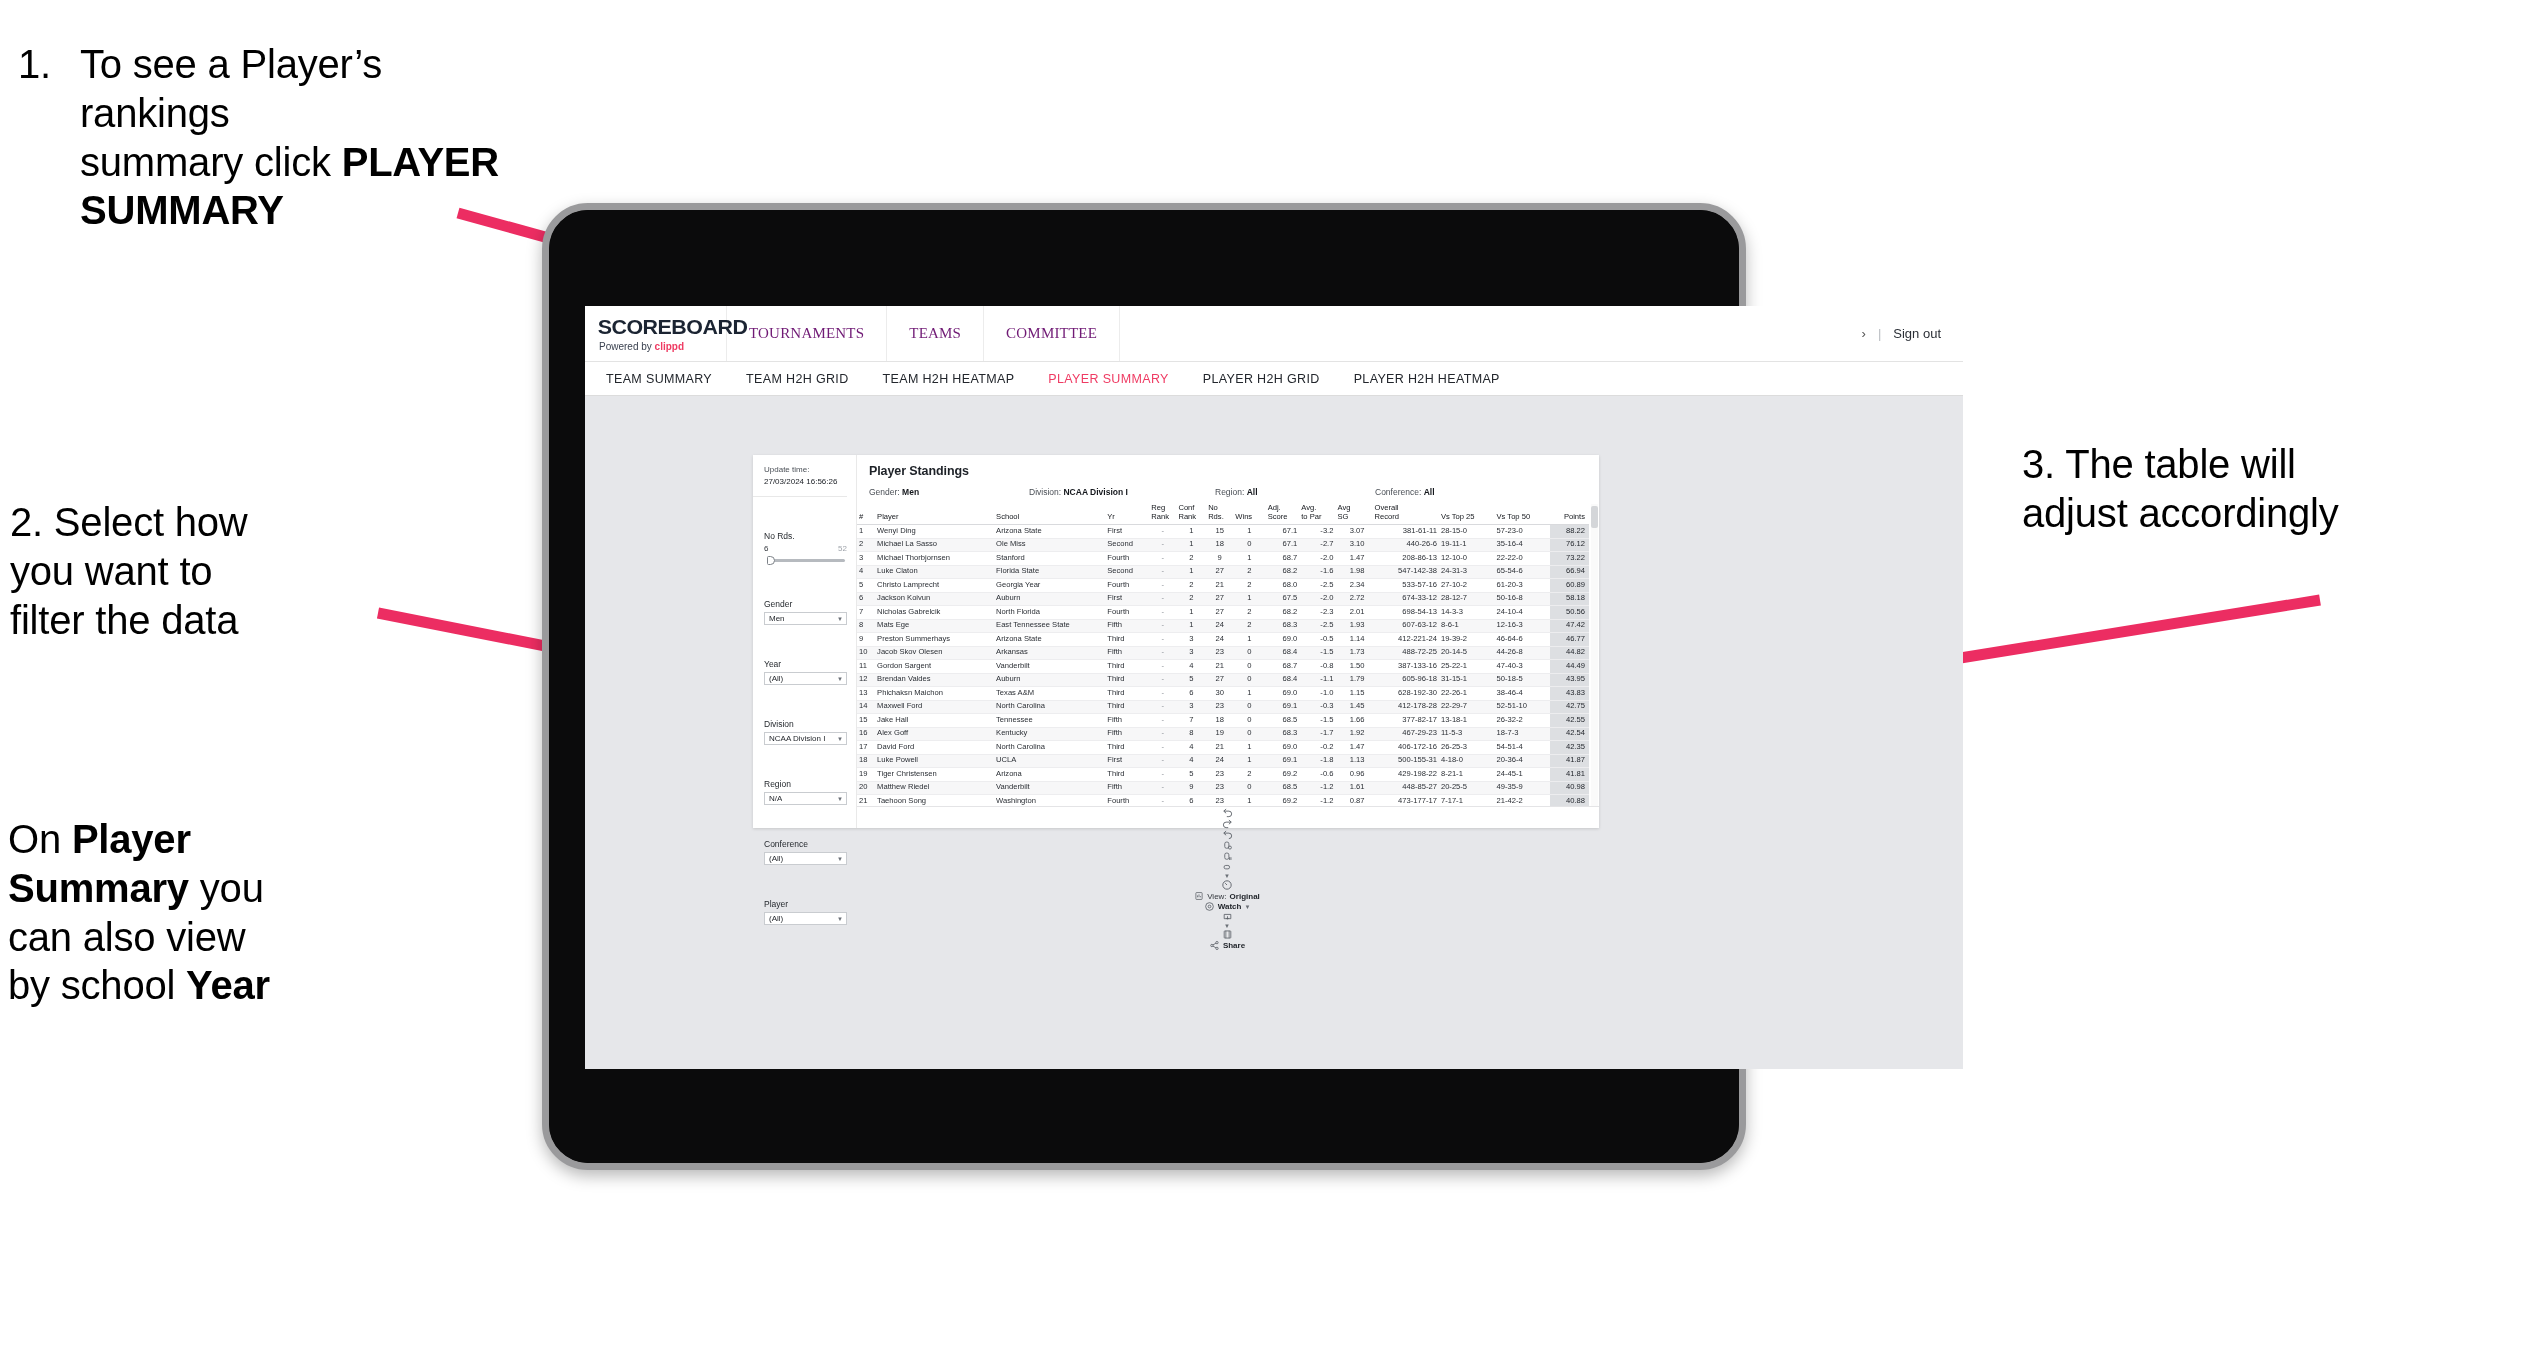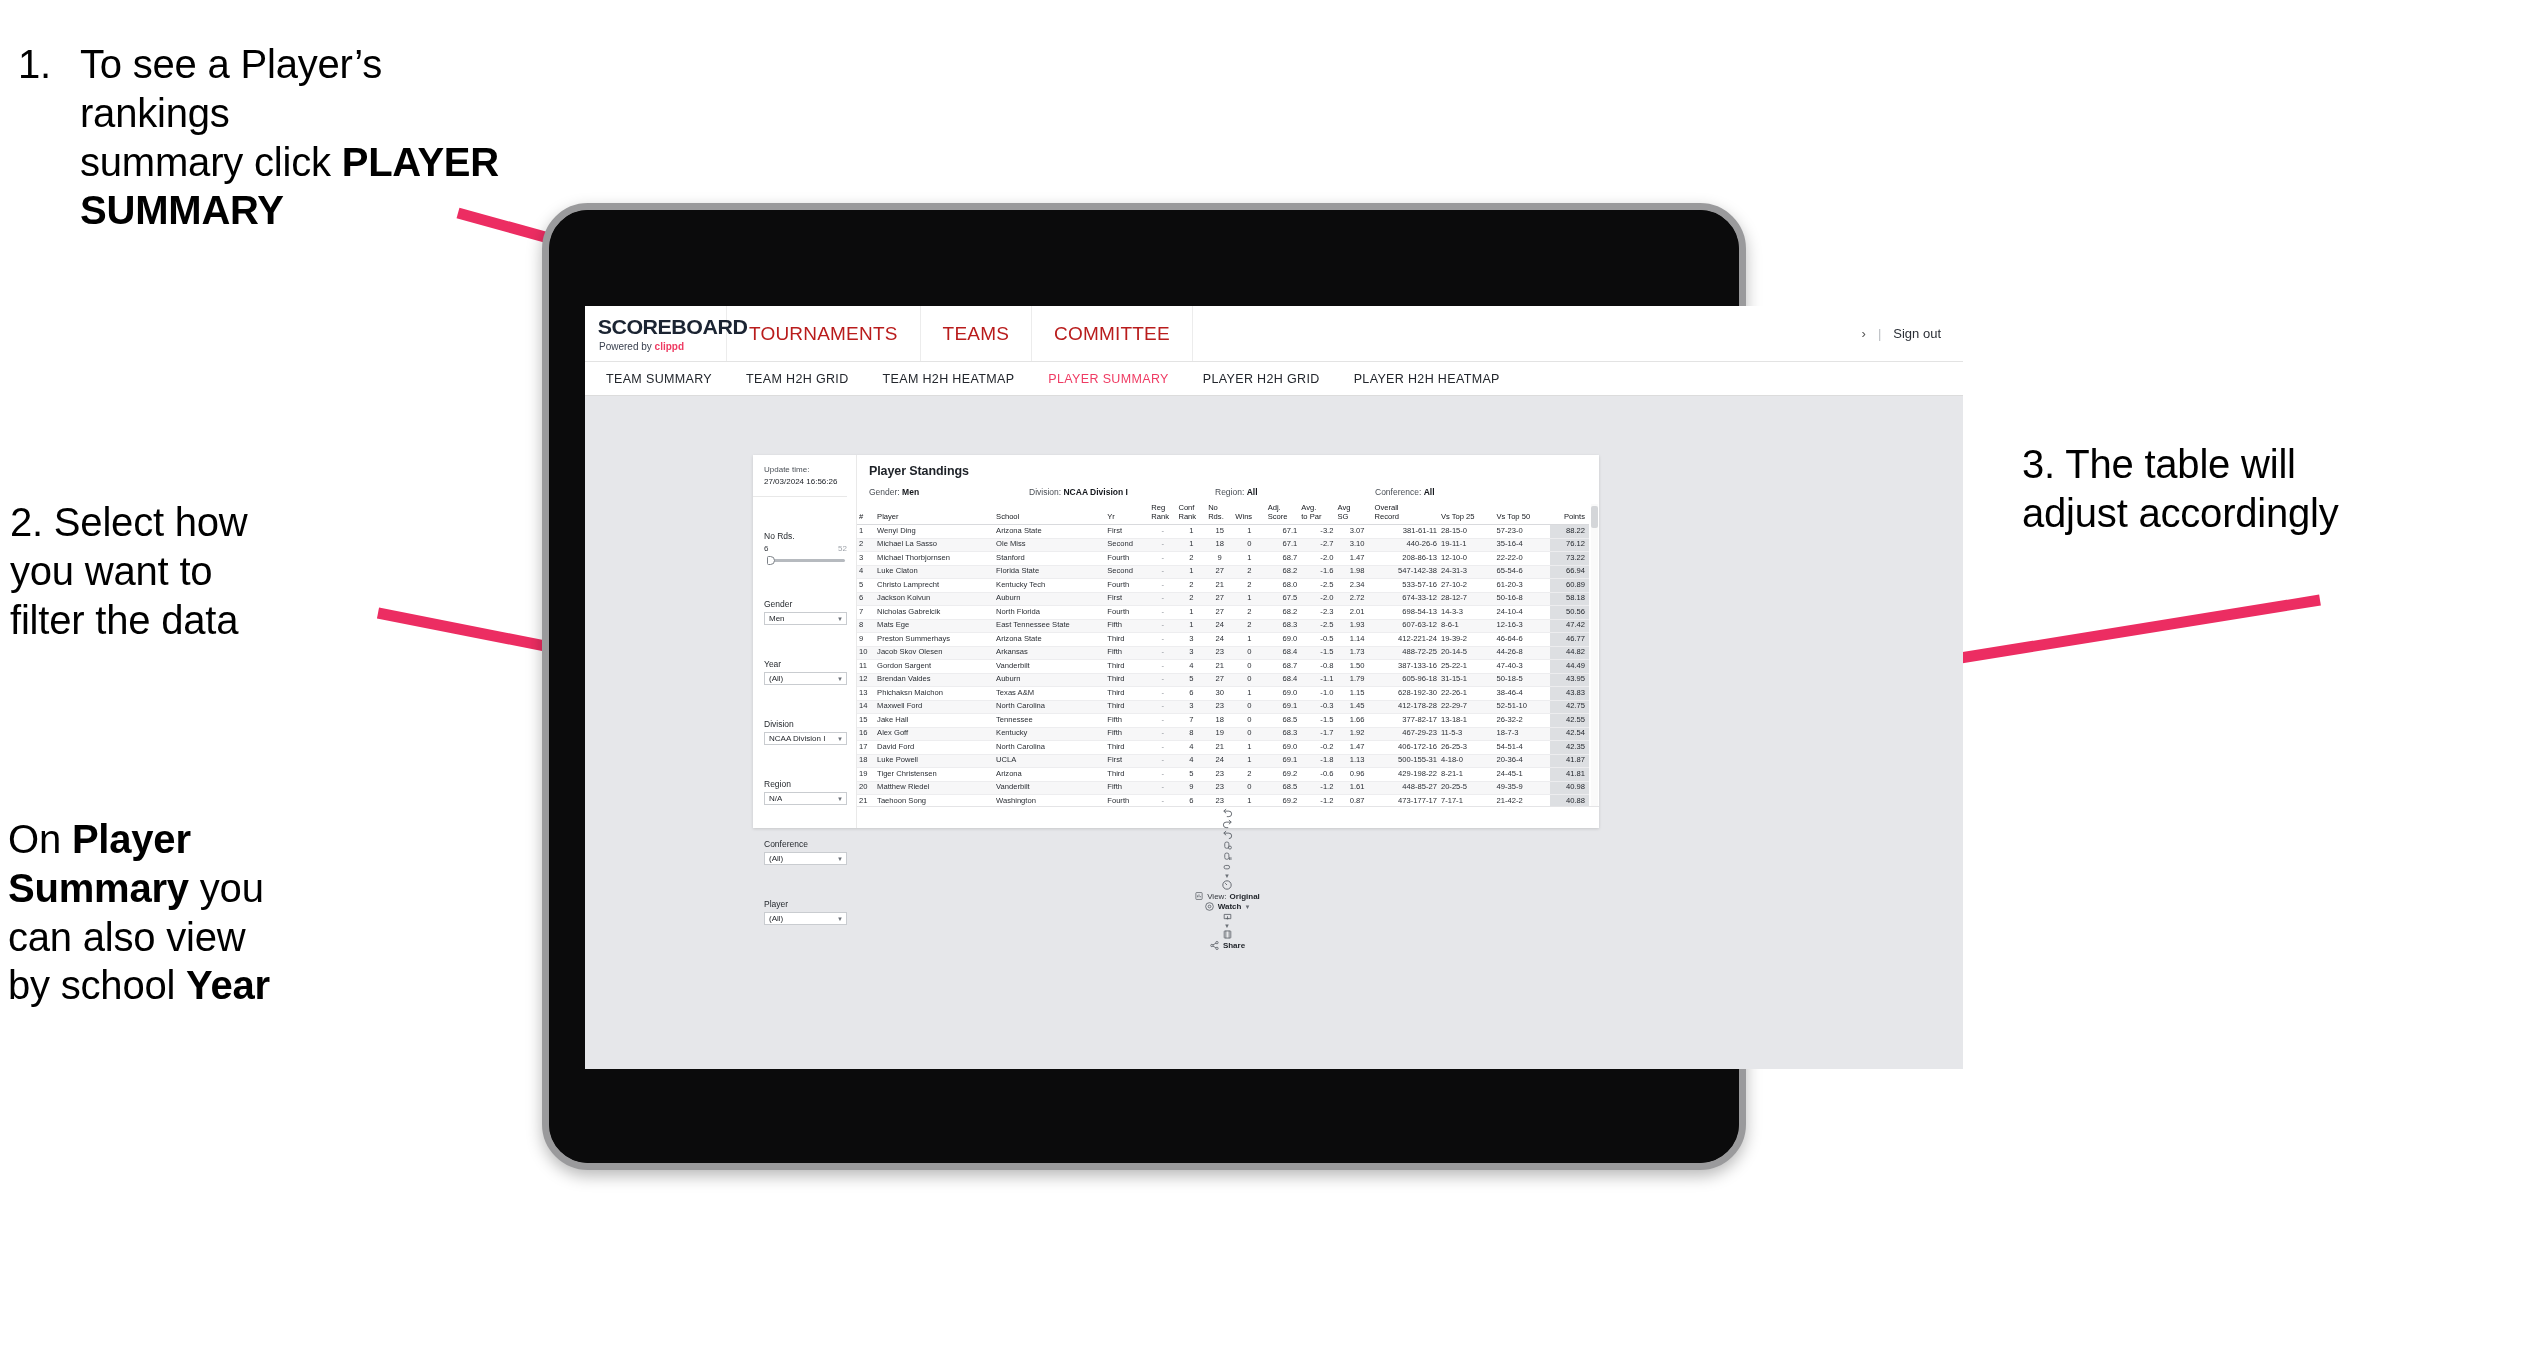--- a/index.html
+++ b/index.html
@@ -74,24 +74,25 @@
     transform: scaleX(1.02);
   }
   #logo-sub { font-size: 10px; color:#3b4250; margin-top: 4px; white-space: nowrap;}
   #logo-sub .brand { color:#ef3b63; font-weight: 700; }
   .topnav {
     display: flex; align-items: center;
   }
   .topnav .item {
     padding: 0 22px; height: 100%;
     display: flex; align-items: center;
-    font-size: 19px; color: #b91c1c;
+    font-size: 15px; color: #701a75;
     border-right: 1px solid #ececec;
     letter-spacing: .2px;
     cursor: pointer;
+    font-family: Liberation Serif, serif;
   }
   #topnav-right {
     margin-left: auto; display: flex; align-items: center;
     padding-right: 22px; gap: 12px;
     font-size: 13px; color: #2b2f36;
   }
   #topnav-right .sep { color: #b9bcc1; }
   #topnav-right .chev { color:#555; font-size: 13px; }
 
   #subnav {
@@ -490,21 +491,21 @@
                         <td class="col-par">-1.6</td>
                         <td class="col-sg">1.98</td>
                         <td class="col-rec">547-142-38</td>
                         <td class="col-t25">24-31-3</td>
                         <td class="col-t50">65-54-6</td>
                         <td class="col-pts">66.94</td>
                       </tr>
                       <tr>
                         <td class="col-num">5</td>
                         <td class="col-player">Christo Lamprecht</td>
-                        <td class="col-school">Kentucky Tech</td>
+                        <td class="col-school">Georgia Year</td>
                         <td class="col-yr">Fourth</td>
                         <td class="col-reg"><span class="dash">-</span></td>
                         <td class="col-conf">2</td>
                         <td class="col-rds">21</td>
                         <td class="col-wins">2</td>
                         <td class="col-adj">68.0</td>
                         <td class="col-par">-2.5</td>
                         <td class="col-sg">2.34</td>
                         <td class="col-rec">533-57-16</td>
                         <td class="col-t25">27-10-2</td>

